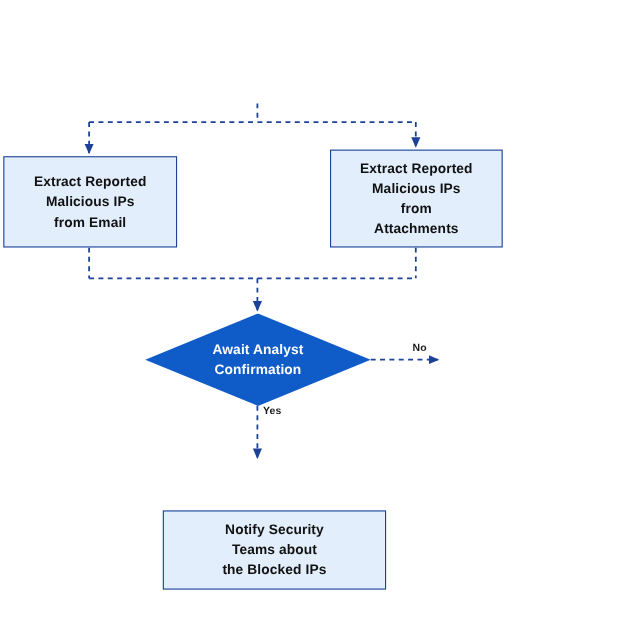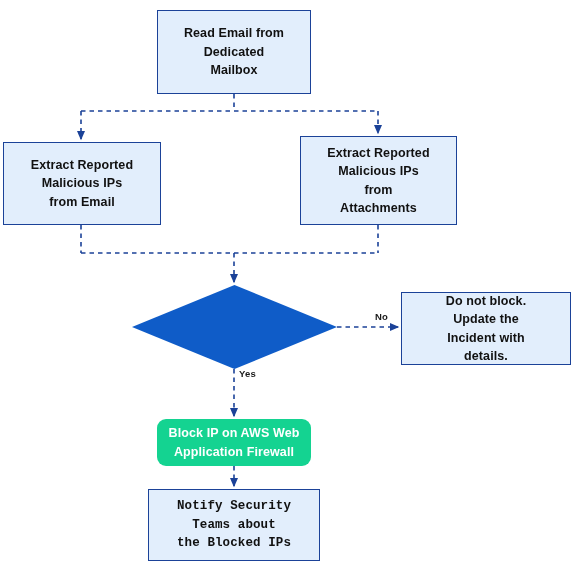--- a/index.html
+++ b/index.html
@@ -74,21 +74,21 @@
     white-space: pre-line;
   }
 
   
   #node-read-email   { left: 157px; top: 10px;  width: 154px; height: 84px; }
   #node-extract-email{ left: 3px;   top: 142px; width: 158px; height: 83px; }
   #node-extract-attach{left: 300px; top: 136px; width: 157px; height: 89px; }
   #node-await        { left: 132px; top: 285px; width: 205px; height: 84px; }
   #node-do-not-block { left: 401px; top: 292px; width: 170px; height: 73px; }
   #node-block-ip     { left: 157px; top: 419px; width: 154px; height: 47px; }
-  #node-notify       { left: 148px; top: 489px; width: 172px; height: 72px; font-family: Liberation Mono, monospace; }
+  #node-notify       { left: 148px; top: 464px; width: 203px; height: 72px; }
 
   .edge-label {
     position: absolute;
     font-size: 9.5px;
     font-weight: bold;
     color: #1a1a1a;
     letter-spacing: 0.2px;
     margin-left: 18px;
   }
   #label-no  { left: 357px; top: 311px; }
@@ -138,56 +138,43 @@
 
     <g>
       <path d="M234,369 L234,416" stroke="#1b4298" stroke-width="1.6" stroke-dasharray="4.5,4" fill="none" marker-end="url(#arrow)"></path>
     </g>
 
     <g>
       <path d="M234,466 L234,486" stroke="#1b4298" stroke-width="1.6" stroke-dasharray="4.5,4" fill="none" marker-end="url(#arrow)"></path>
     </g>
   </svg>
 
-  <div class="node node-process" id="node-read-email">
-    <span class="node-text">Read Email from
-Dedicated
-Mailbox</span>
-  </div>
 
   <div class="node node-process" id="node-extract-email">
     <span class="node-text">Extract Reported
 Malicious IPs
 from Email</span>
   </div>
 
   <div class="node node-process" id="node-extract-attach">
     <span class="node-text">Extract Reported
 Malicious IPs
 from
 Attachments</span>
   </div>
 
   <div class="node node-decision" id="node-await">
     <svg class="decision-shape" viewBox="0 0 205 84" preserveAspectRatio="none" xmlns="http://www.w3.org/2000/svg">
       <polygon points="102.5,0 205,42 102.5,84 0,42" fill="#0f5cc8"></polygon>
     </svg>
+    <span class="node-text decision-label">Await Analyst
+Confirmation</span>
   </div>
 
-  <div class="node node-process" id="node-do-not-block">
-    <span class="node-text">Do not block.
-Update the
-Incident with
-details.</span>
-  </div>
 
-  <div class="node node-action" id="node-block-ip">
-    <span class="node-text">Block IP on AWS Web
-Application Firewall</span>
-  </div>
 
   <div class="node node-process" id="node-notify">
     <span class="node-text">Notify Security
 Teams about
 the Blocked IPs</span>
   </div>
 
   <div class="edge-label" id="label-no">No</div>
   <div class="edge-label" id="label-yes">Yes</div>
 

